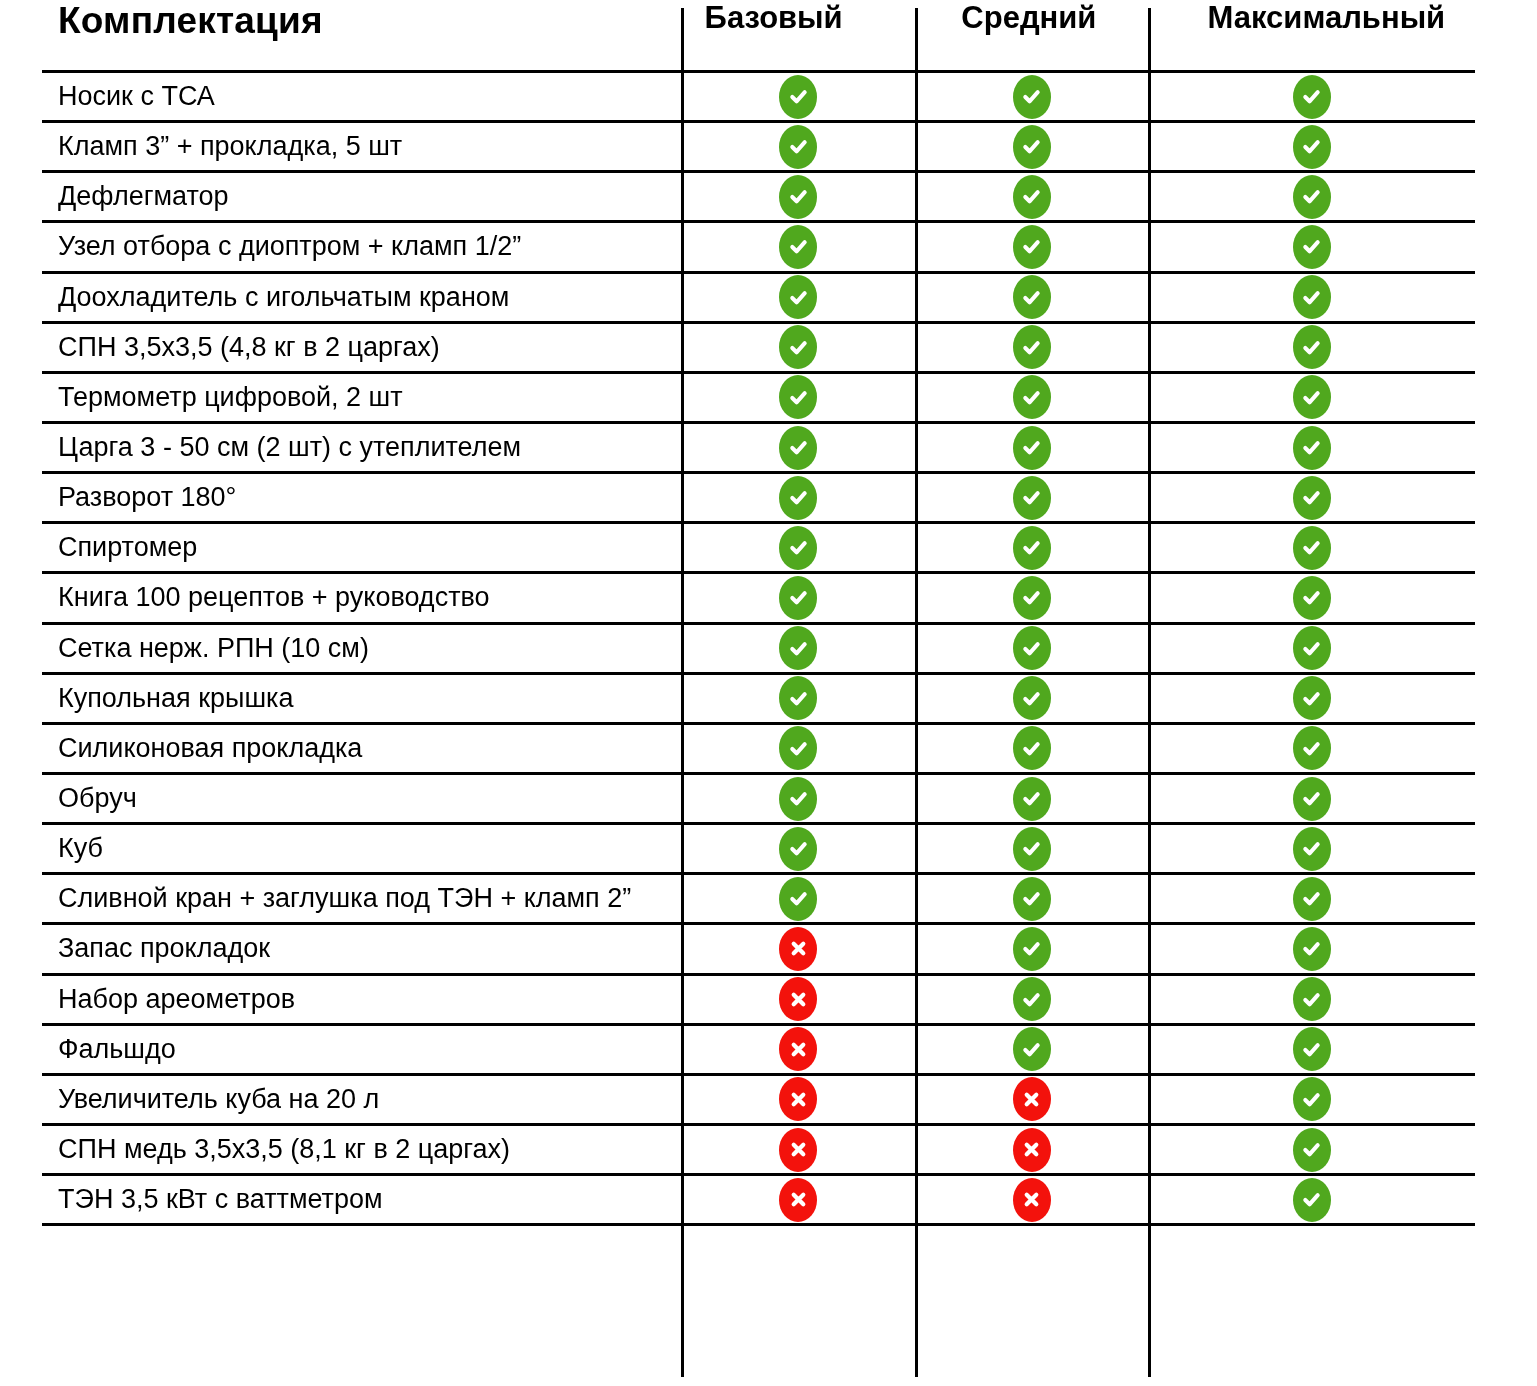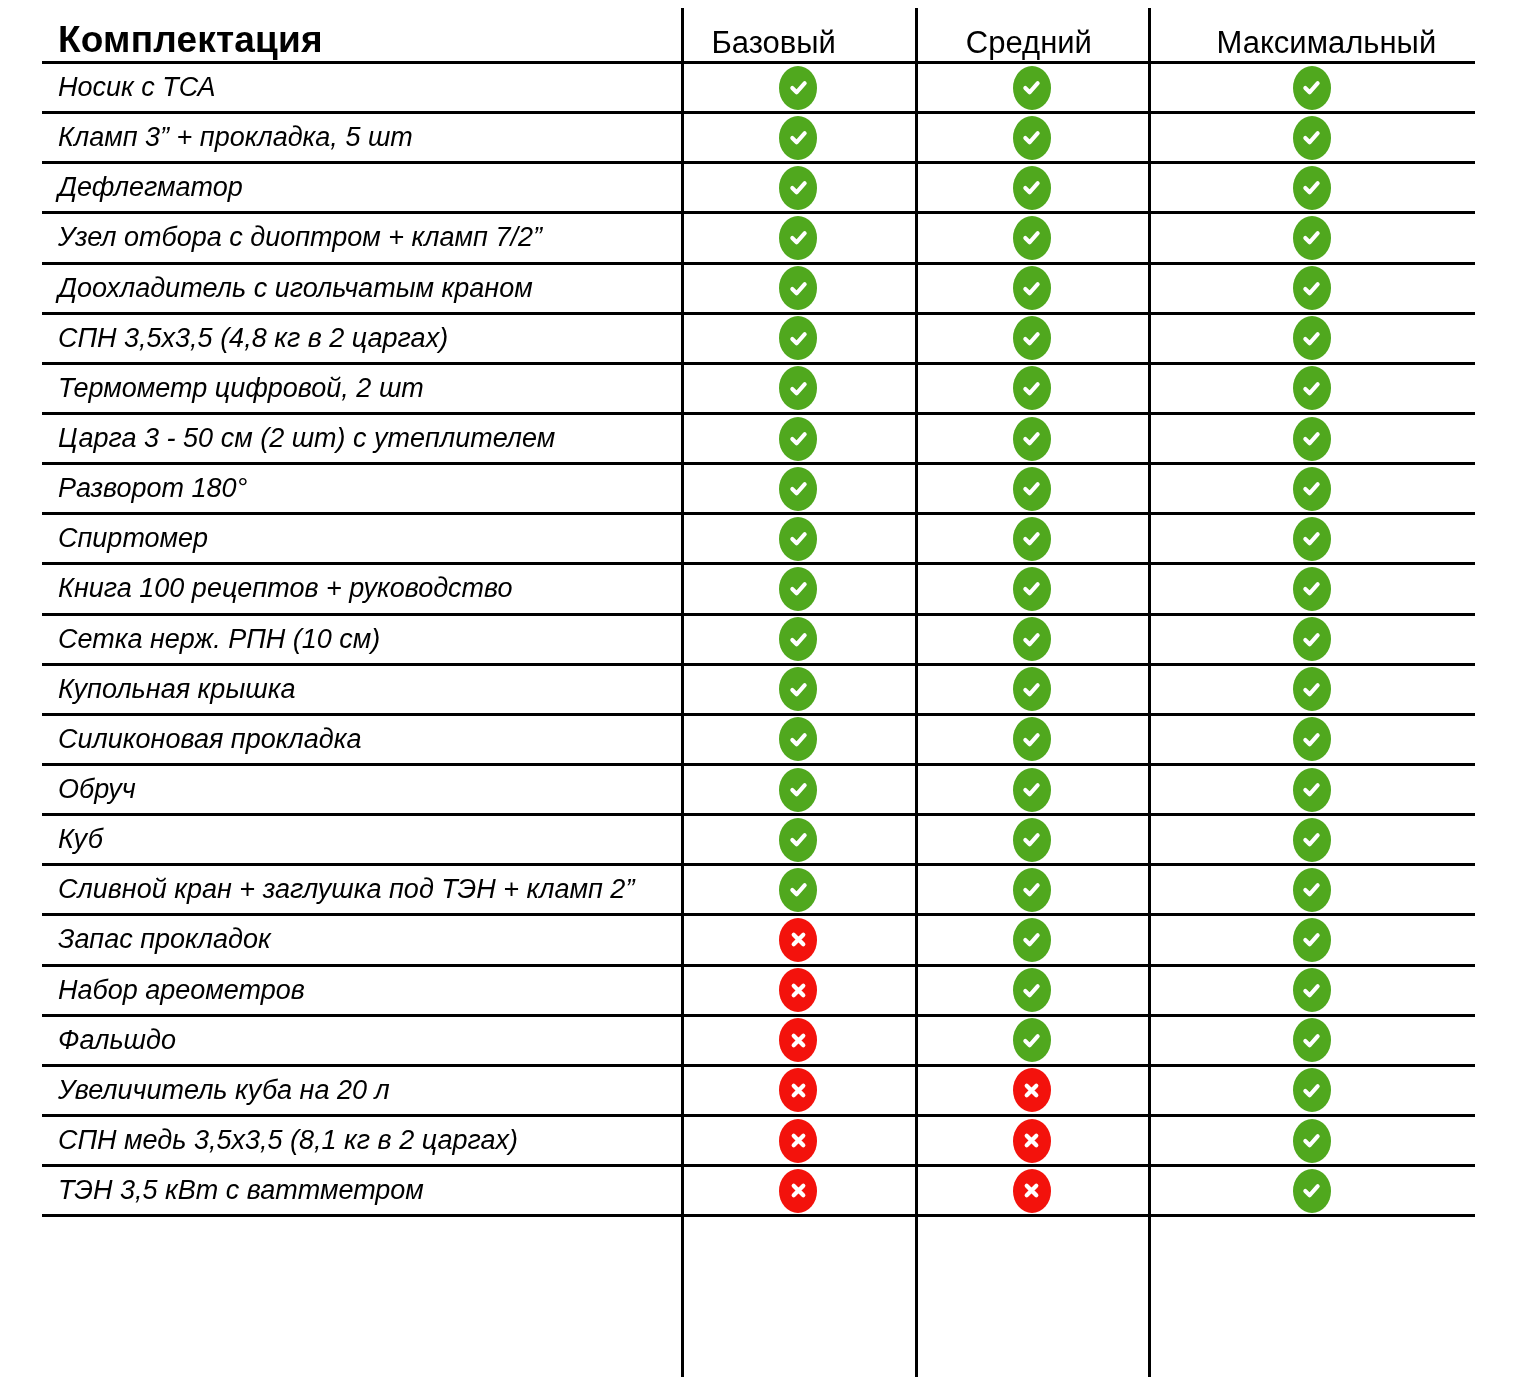--- a/index.html
+++ b/index.html
@@ -12,38 +12,38 @@
   body{
     width:1537px;height:1386px;position:relative;overflow:hidden;
     font-family:"Liberation Sans","DejaVu Sans",sans-serif;color:var(--text);
   }
   .table-wrap{position:absolute;left:42px;top:0;width:1433px;}
   .vline{position:absolute;top:8px;width:3px;height:1369px;background:var(--line);}
   .vline.v1{left:639px;}
   .vline.v2{left:873px;}
   .vline.v3{left:1106px;}
   .header-row{
-    display:flex;align-items:flex-end;height:64px;box-sizing:border-box;
+    display:flex;align-items:flex-start;height:73px;box-sizing:border-box;
     border-bottom:3px solid var(--line);
   }
   .feature-head{
     width:639px;box-sizing:border-box;padding-left:16px;
     font-size:37px;font-weight:700;letter-spacing:0.2px;
   }
-  .plan-head{box-sizing:border-box;text-align:center;font-size:31px;font-weight:400;margin-left:43px;}
+  .plan-head{box-sizing:border-box;text-align:center;font-size:31px;font-weight:700;margin-left:43px;}
   .plan-head.c1{width:234px;}
   .plan-head.c2{width:233px;}
   .plan-head.c3{width:327px;}
   .row{
     display:flex;align-items:center;height:50.15px;box-sizing:border-box;
     border-bottom:3px solid var(--line);
   }
   .row-label{
     width:639px;box-sizing:border-box;padding-left:16px;
-    font-size:27px;font-weight:500;white-space:nowrap;overflow:hidden;font-style:italic;
+    font-size:27px;font-weight:500;white-space:nowrap;overflow:hidden;
   }
   .cell{display:flex;align-items:center;justify-content:center;box-sizing:border-box;}
   .cell.c1{width:234px;}
   .cell.c2{width:233px;}
   .cell.c3{width:327px;}
   .badge{
     width:38px;height:44px;border-radius:50%;
     display:flex;align-items:center;justify-content:center;flex:0 0 auto;
   }
   .badge.check{background:var(--check);}
@@ -132,21 +132,21 @@
         </div>
         <div class="cell c3">
           <span class="badge check">
             <svg viewBox="0 0 24 24" width="23" height="23">
               <path d="M5.5 12.5 L10 17 L18.5 7.5" fill="none" stroke="#ffffff" stroke-width="4.2" stroke-linecap="round" stroke-linejoin="round"></path>
             </svg>
           </span>
         </div>
       </div>
       <div class="row">
-        <div class="row-label">Узел отбора с диоптром + кламп 7/2”</div>
+        <div class="row-label">Узел отбора с диоптром + кламп 1/2”</div>
         <div class="cell c1">
           <span class="badge check">
             <svg viewBox="0 0 24 24" width="23" height="23">
               <path d="M5.5 12.5 L10 17 L18.5 7.5" fill="none" stroke="#ffffff" stroke-width="4.2" stroke-linecap="round" stroke-linejoin="round"></path>
             </svg>
           </span>
         </div>
         <div class="cell c2">
           <span class="badge check">
             <svg viewBox="0 0 24 24" width="23" height="23">

